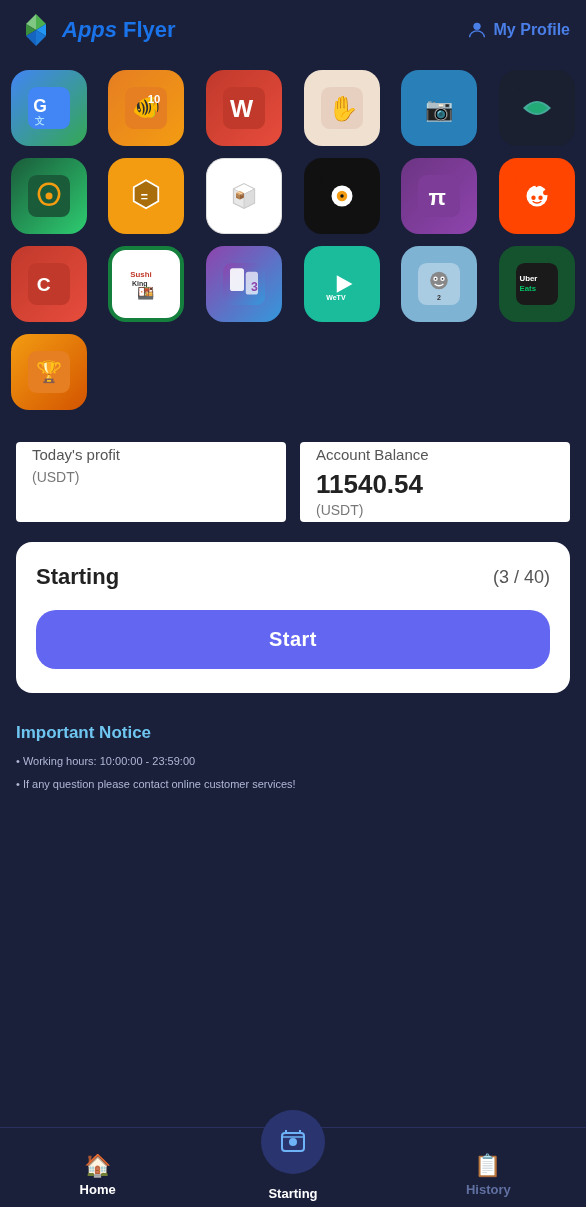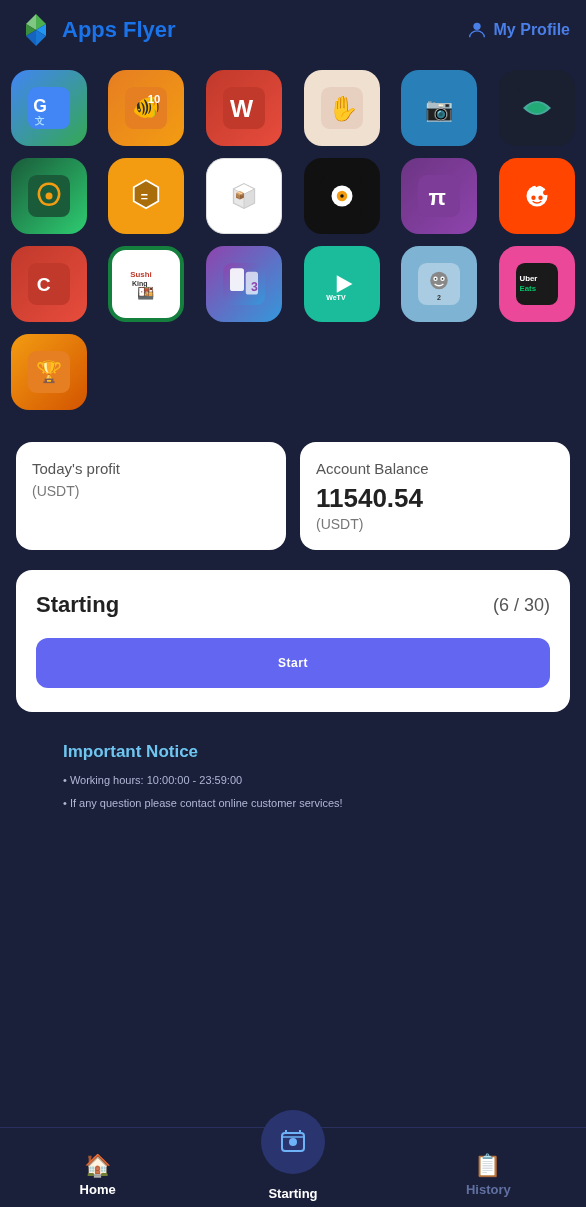--- a/index.html
+++ b/index.html
@@ -71,22 +71,22 @@
 
     
     .stats-row {
       display: flex;
       gap: 14px;
       padding: 16px 16px 10px 16px;
     }
     .stat-card {
       flex: 1;
       background: white;
-      border-radius: 16px;
-      padding: 18px 16px;
+      border-radius: 4px;
+      padding: 4px 16px;
     }
     .stat-label {
       font-size: 15px;
       color: #555;
       margin-bottom: 6px;
     }
     .stat-value {
       font-size: 26px;
       font-weight: 700;
       color: #222;
@@ -117,32 +117,31 @@
     }
     .starting-count {
       font-size: 18px;
       color: #555;
     }
     .start-btn {
       width: 100%;
       background: #6366f1;
       color: white;
       border: none;
-      border-radius: 12px;
+      border-radius: 20px;
       padding: 18px;
-      font-size: 12px;
+      font-size: 20px;
       font-weight: 700;
       cursor: pointer;
       letter-spacing: 0.5px;
     }
 
     
     .notice-section {
       padding: 20px 16px;
-      margin-left: 47px;
     }
     .notice-title {
       color: #6ec6f0;
       font-size: 17px;
       font-weight: 600;
       margin-bottom: 10px;
     }
     .notice-item {
       color: #b0b8d4;
       font-size: 11px;
@@ -226,21 +225,21 @@
       <polygon points="20,2 36,12 36,28 20,38 4,28 4,12" fill="none"></polygon>
       <polygon points="20,4 34,13 34,27 20,36 6,27 6,13" fill="none"></polygon>
 
       <polygon points="20,4 30,14 20,20" fill="#4CAF50"></polygon>
       <polygon points="20,4 10,14 20,20" fill="#81C784"></polygon>
       <polygon points="10,14 20,20 10,26" fill="#388E3C"></polygon>
       <polygon points="30,14 20,20 30,26" fill="#2196F3"></polygon>
       <polygon points="20,20 10,26 20,36" fill="#1565C0"></polygon>
       <polygon points="20,20 30,26 20,36" fill="#1976D2"></polygon>
     </svg>
-    <span style="font-size:22px;font-weight:800;color:#1a73e8;">Apps</span>
+    <span style="font-size:22px;font-weight:800;color:#1a73e8;font-style:italic;">Apps</span>
       <span style="font-size:22px;font-weight:800;color:#1a73e8;">Flyer</span>
   </div>
   <div class="profile-link">
     <svg width="22" height="22" viewBox="0 0 24 24" fill="#4a7fe8">
       <circle cx="12" cy="8" r="4"></circle>
       <path d="M4 20c0-4 3.6-7 8-7s8 3 8 7" stroke="#4a7fe8" stroke-width="1.5" fill="none"></path>
     </svg>
     <span>My Profile</span>
   </div>
 </div>
@@ -412,21 +411,21 @@
         <circle cx="20" cy="18" r="2.5" fill="white"></circle>
         <circle cx="28" cy="18" r="2.5" fill="white"></circle>
         <circle cx="20" cy="18" r="1" fill="#333"></circle>
         <circle cx="28" cy="18" r="1" fill="#333"></circle>
         <path d="M19 24 Q24 28 29 24" stroke="white" stroke-width="1.5" fill="none"></path>
         <text x="24" y="42" font-size="8" fill="#333" text-anchor="middle">2</text>
       </svg>
     </div>
   </div>
   <div class="app-icon-wrap">
-    <div class="app-icon" style="background:#ec4899;">
+    <div class="app-icon" style="background:#14532d;">
       <svg width="42" height="42" viewBox="0 0 48 48">
         <rect width="48" height="48" rx="10" fill="#1a1a1a"></rect>
         <text x="4" y="20" font-size="9" fill="white" font-weight="700">Uber</text>
         <text x="4" y="32" font-size="9" fill="#06c167" font-weight="700">Eats</text>
       </svg>
     </div>
   </div>
   <div class="app-icon-wrap">
     <div class="app-icon" style="background:linear-gradient(135deg,#f39c12,#d35400);">
       <svg width="42" height="42" viewBox="0 0 48 48">
@@ -445,21 +444,21 @@
   <div class="stat-card">
     <div class="stat-label">Account Balance</div>
     <div class="stat-value">11540.54</div>
     <div class="stat-currency">(USDT)</div>
   </div>
 </div>
 
 <div class="starting-card">
   <div class="starting-header">
     <span class="starting-title">Starting</span>
-    <span class="starting-count">(6 / 30)</span>
+    <span class="starting-count">(3 / 40)</span>
   </div>
   <button class="start-btn">Start</button>
 </div>
 
 <div class="notice-section">
   <div class="notice-title">Important Notice</div>
   <div class="notice-item">• Working hours: 10:00:00 - 23:59:00</div>
   <div class="notice-item">• If any question please contact online customer services!</div>
 </div>
 

